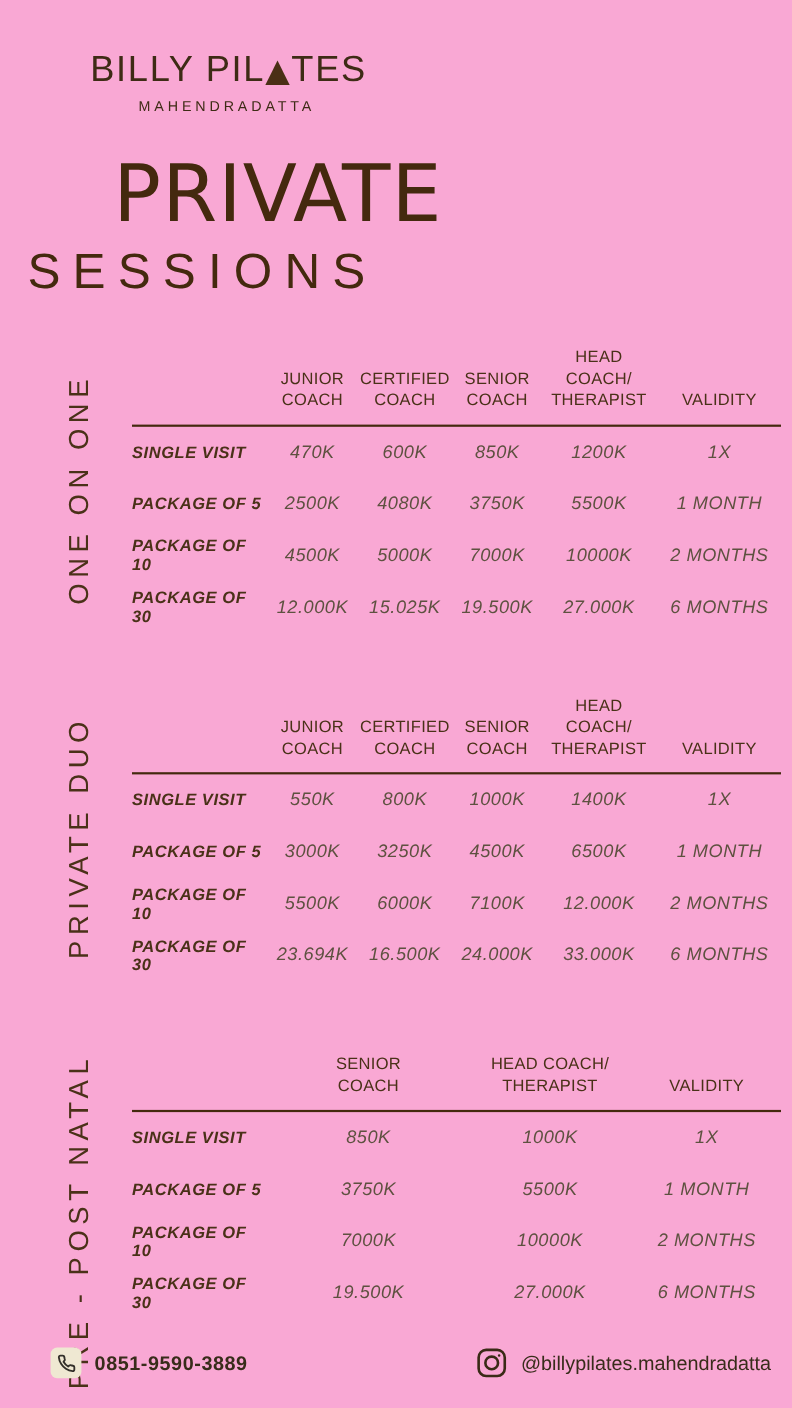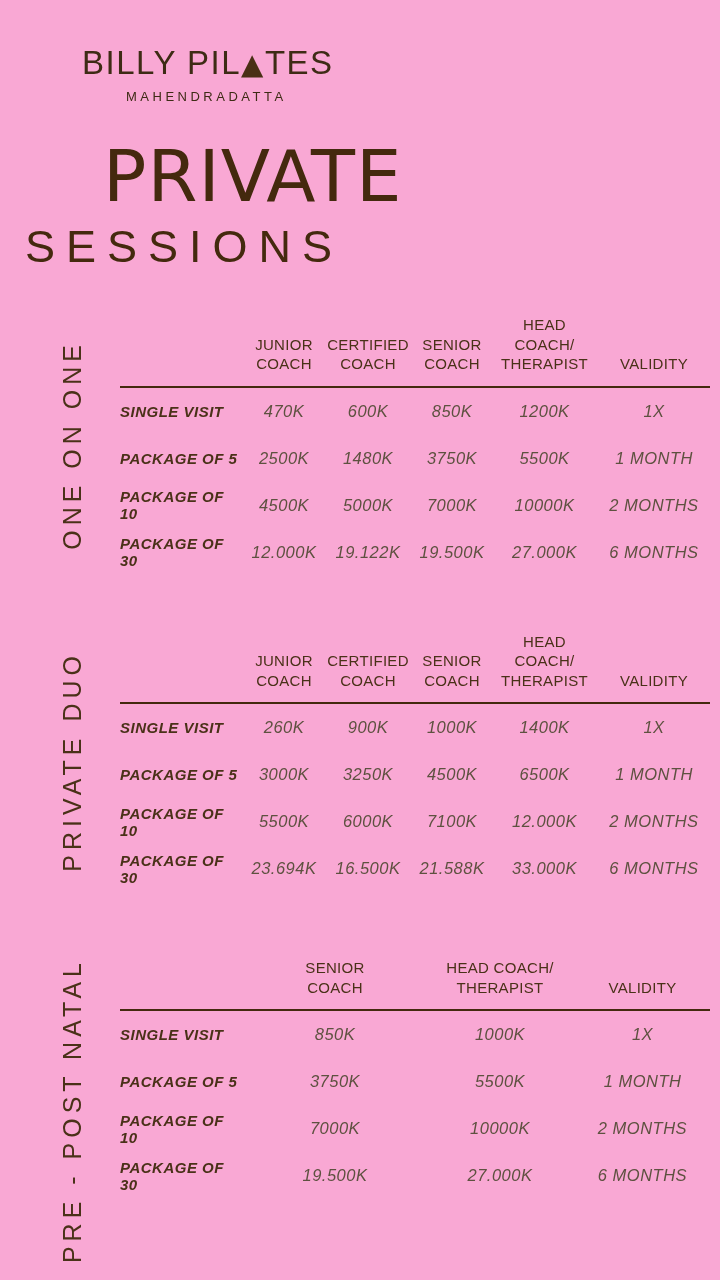--- a/index.html
+++ b/index.html
@@ -107,37 +107,37 @@
           <div class="rlabel">SINGLE VISIT</div>
           <div class="vcell">470K</div>
           <div class="vcell">600K</div>
           <div class="vcell">850K</div>
           <div class="vcell">1200K</div>
           <div class="vcell">1X</div>
         </div>
         <div class="trow">
           <div class="rlabel">PACKAGE OF 5</div>
           <div class="vcell">2500K</div>
-          <div class="vcell">1480K</div>
+          <div class="vcell">4080K</div>
           <div class="vcell">3750K</div>
           <div class="vcell">5500K</div>
           <div class="vcell">1 MONTH</div>
         </div>
         <div class="trow">
           <div class="rlabel">PACKAGE OF 10</div>
           <div class="vcell">4500K</div>
           <div class="vcell">5000K</div>
           <div class="vcell">7000K</div>
           <div class="vcell">10000K</div>
           <div class="vcell">2 MONTHS</div>
         </div>
         <div class="trow">
           <div class="rlabel">PACKAGE OF 30</div>
           <div class="vcell">12.000K</div>
-          <div class="vcell">19.122K</div>
+          <div class="vcell">15.025K</div>
           <div class="vcell">19.500K</div>
           <div class="vcell">27.000K</div>
           <div class="vcell">6 MONTHS</div>
         </div>
       </div>
   </div>
 
   <div class="section sec-2">
     <div class="rail">
       <span class="vlabel">PRIVATE DUO</span>
@@ -160,22 +160,22 @@
           <div class="hcell">
             <div>HEAD COACH/</div>
             <div>THERAPIST</div>
           </div>
           <div class="hcell">
             <div>VALIDITY</div>
           </div>
         </div>
         <div class="trow">
           <div class="rlabel">SINGLE VISIT</div>
-          <div class="vcell">260K</div>
-          <div class="vcell">900K</div>
+          <div class="vcell">550K</div>
+          <div class="vcell">800K</div>
           <div class="vcell">1000K</div>
           <div class="vcell">1400K</div>
           <div class="vcell">1X</div>
         </div>
         <div class="trow">
           <div class="rlabel">PACKAGE OF 5</div>
           <div class="vcell">3000K</div>
           <div class="vcell">3250K</div>
           <div class="vcell">4500K</div>
           <div class="vcell">6500K</div>
@@ -186,21 +186,21 @@
           <div class="vcell">5500K</div>
           <div class="vcell">6000K</div>
           <div class="vcell">7100K</div>
           <div class="vcell">12.000K</div>
           <div class="vcell">2 MONTHS</div>
         </div>
         <div class="trow">
           <div class="rlabel">PACKAGE OF 30</div>
           <div class="vcell">23.694K</div>
           <div class="vcell">16.500K</div>
-          <div class="vcell">21.588K</div>
+          <div class="vcell">24.000K</div>
           <div class="vcell">33.000K</div>
           <div class="vcell">6 MONTHS</div>
         </div>
       </div>
   </div>
 
   <div class="section sec-3">
     <div class="rail">
       <span class="vlabel">PRE - POST NATAL</span>
     </div>
@@ -239,14 +239,34 @@
         </div>
         <div class="trow">
           <div class="rlabel">PACKAGE OF 30</div>
           <div class="vcell">19.500K</div>
           <div class="vcell">27.000K</div>
           <div class="vcell">6 MONTHS</div>
         </div>
       </div>
   </div>
 
+  <div class="footer">
+    <div class="contact">
+      <span class="phone-badge">
+        <svg width="17" height="17" viewBox="0 0 24 24" fill="none" stroke="#33302a" stroke-width="2.4" stroke-linecap="round" stroke-linejoin="round">
+          <path d="M22 16.92v3a2 2 0 0 1-2.18 2 19.79 19.79 0 0 1-8.63-3.07 19.5 19.5 0 0 1-6-6 19.79 19.79 0 0 1-3.07-8.67A2 2 0 0 1 4.11 2h3a2 2 0 0 1 2 1.72c.12.9.32 1.78.59 2.63a2 2 0 0 1-.45 2.11L8.09 9.91a16 16 0 0 0 6 6l1.45-1.16a2 2 0 0 1 2.11-.45c.85.27 1.73.47 2.63.59A2 2 0 0 1 22 16.92z"></path>
+        </svg>
+      </span>
+      <span class="phone-text">0851-9590-3889</span>
+    </div>
+    <div class="contact">
+      <span style="display:flex;">
+        <svg width="30" height="30" viewBox="0 0 24 24" fill="none" stroke="#3a2a16" stroke-width="1.9" stroke-linecap="round">
+          <rect x="2.5" y="2.5" width="19" height="19" rx="5.5"></rect>
+          <circle cx="12" cy="12" r="4.6"></circle>
+          <circle cx="17.4" cy="6.6" r="0.9" fill="#3a2a16" stroke="none"></circle>
+        </svg>
+      </span>
+      <span class="insta-text">@billypilates.mahendradatta</span>
+    </div>
+  </div>
 
 </div>
 
 </body></html>

